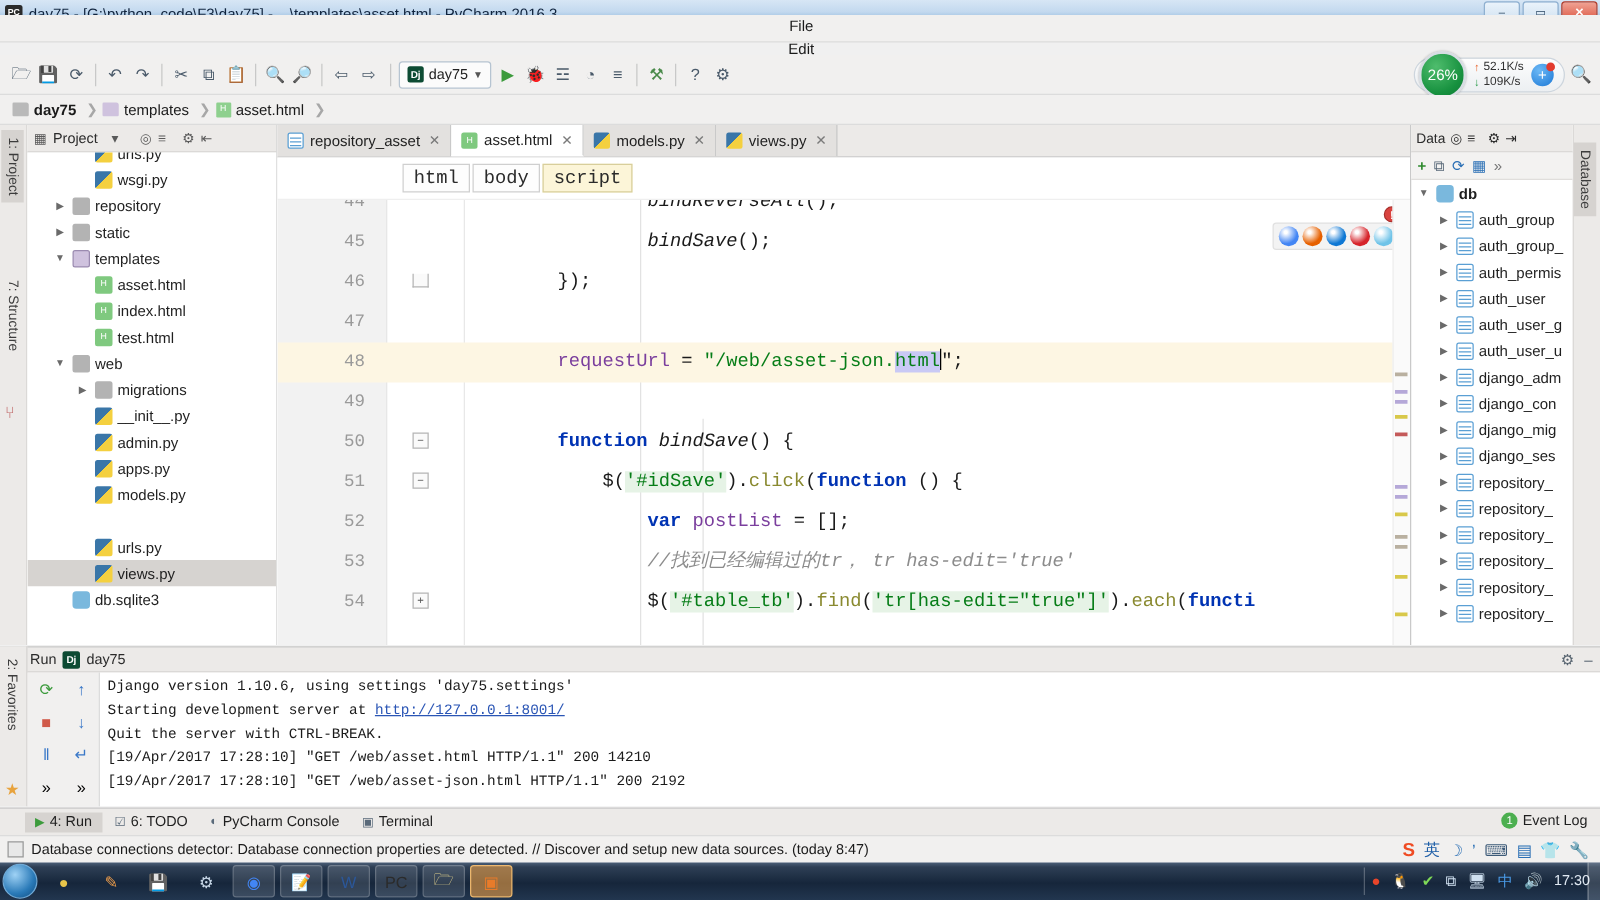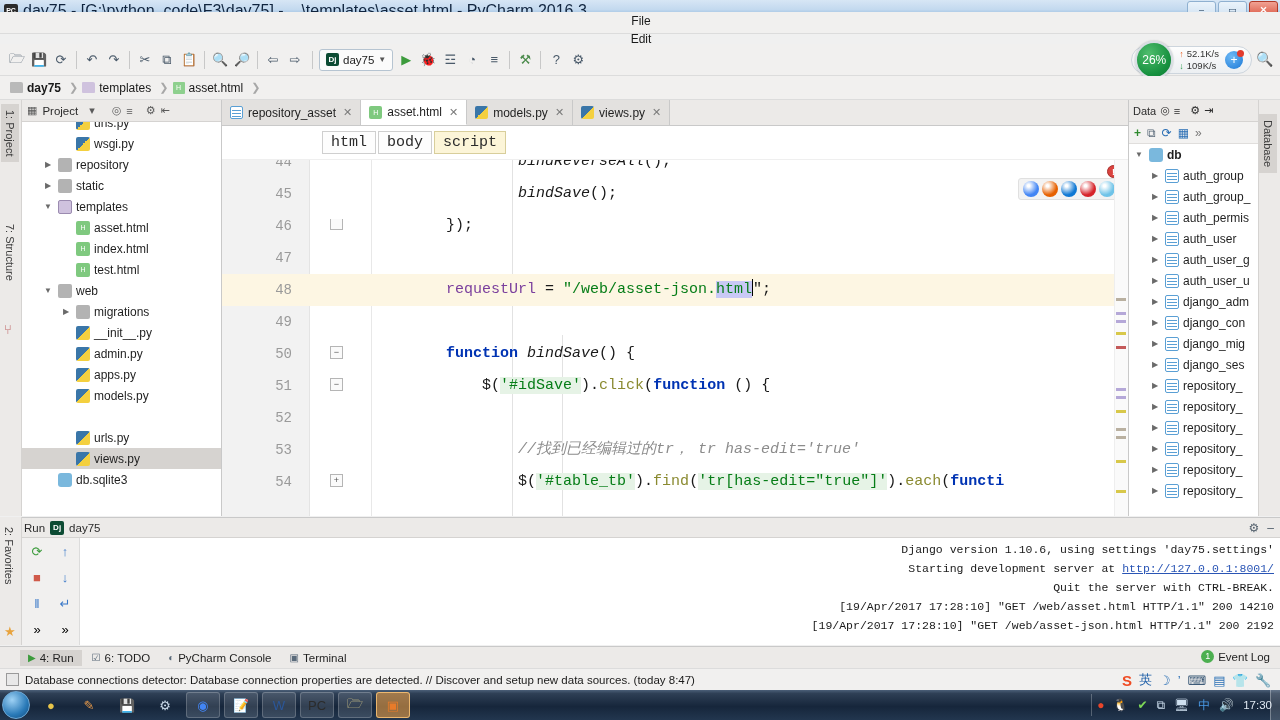--- a/index.html
+++ b/index.html
@@ -18,21 +18,21 @@
     position: absolute; left: 0; top: 0; width: 1280px; height: 22px;
     background: linear-gradient(to bottom, #d7e6f5 0%, #c3d9ef 45%, #b4cfe9 55%, #cfe2f4 100%);
     border-bottom: 1px solid #9ab8d6;
     display: flex; align-items: center;
   }
   .title-icon {
     width: 14px; height: 14px; margin-left: 4px; margin-right: 5px;
     background: #2b2b2b; color: #fff; font-size: 7px; line-height: 14px;
     text-align: center; font-weight: bold; border-radius: 2px;
   }
-  .title-text { font-size: 16px; color: #10243e; white-space: nowrap; }
+  .title-text { font-size: 12px; color: #10243e; white-space: nowrap; }
   .win-btns { position: absolute; right: 2px; top: 1px; display: flex; gap: 2px; }
   .win-btn {
     width: 29px; height: 18px; border: 1px solid #8fb0d0; border-radius: 3px;
     background: linear-gradient(to bottom,#eaf3fb,#cfe0f0);
     display: flex; align-items: center; justify-content: center;
     font-size: 9px; color: #2b4763;
   }
   .win-btn.close { background: linear-gradient(to bottom,#f0a293,#d9503c); border-color:#b03a28; color:#fff; font-weight:bold; }
 
   
@@ -216,21 +216,21 @@
     position:absolute; left:0; top:517px; width:1280px; height:21px;
     background:#eceae8; border-top:1px solid #c9c9c9; border-bottom:1px solid #d5d3d1;
     display:flex; align-items:center; gap:5px; padding-left:24px; font-size:11.5px; color:#2b2b2b;
   }
   .runbar-right { position:absolute; right:6px; top:3px; display:flex; gap:8px; color:#55626e; font-size:12px; }
   .run-left-strip { position:absolute; left:0; top:517px; width:22px; height:128px; background:#eceae8; border-right:1px solid #d5d3d1; }
   .run-tools { position:absolute; left:22px; top:538px; width:58px; height:107px; background:#f1f0ef; border-right:1px solid #dcdcdc; }
   .rt-ico { width:26px; height:26px; display:flex; align-items:center; justify-content:center; font-size:13px; }
   .console {
     position:absolute; left:80px; top:538px; right:0; height:107px; background:#fff; overflow:hidden;
-    font-family:"Liberation Mono", monospace; font-size:11.5px; color:#1a1a1a; padding:2px 6px;text-align:right;
+    font-family:"Liberation Mono", monospace; font-size:11.5px; color:#1a1a1a; padding:2px 6px;
   }
   .cline { line-height:19px; white-space:pre; }
   .clink { color:#2a55b5; text-decoration:underline; }
 
   .tool-tabs {
     position:absolute; left:0; top:646px; width:1280px; height:22px;
     background:#eceae8; border-top:1px solid #c9c9c9;
     display:flex; align-items:center; gap:2px; padding-left:20px; font-size:11.5px; color:#1f1f1f;
   }
   .ttab { display:flex; align-items:center; gap:4px; padding:2px 8px; }
@@ -542,20 +542,21 @@
             <div class="fold-mark">−</div>
             <div class="ctext"><span class="plain">        </span><span class="k">function</span><span class="plain"> </span><span class="fn">bindSave</span><span class="plain">() {</span></div>
           </div>
           <div class="codeline" style="top: 210px;">
             <div class="lnum">51</div>
             <div class="fold-mark">−</div>
             <div class="ctext"><span class="plain">            </span><span class="plain">$(</span><span class="str greenbg">'#idSave'</span><span class="plain">)</span><span class="plain">.</span><span class="jq">click</span><span class="plain">(</span><span class="k">function</span><span class="plain"> () {</span></div>
           </div>
           <div class="codeline" style="top: 242px;">
             <div class="lnum">52</div>
+            <div class="ctext"><span class="plain">                </span><span class="k">var</span><span class="plain"> </span><span class="var">postList</span><span class="plain"> = [];</span></div>
           </div>
           <div class="codeline" style="top: 274px;">
             <div class="lnum">53</div>
             <div class="ctext"><span class="plain">                </span><span class="cmt">//找到已经编辑过的tr， tr has-edit='true'</span></div>
           </div>
           <div class="codeline" style="top: 306px;">
             <div class="lnum">54</div>
             <div class="fold-mark">+</div>
             <div class="ctext"><span class="plain">                </span><span class="plain">$(</span><span class="str greenbg">'#table_tb'</span><span class="plain">)</span><span class="plain">.</span><span class="jq">find</span><span class="plain">(</span><span class="str greenbg">'tr[has-edit="true"]'</span><span class="plain">)</span><span class="plain">.</span><span class="jq">each</span><span class="plain">(</span><span class="k">functi</span></div>
           </div>

